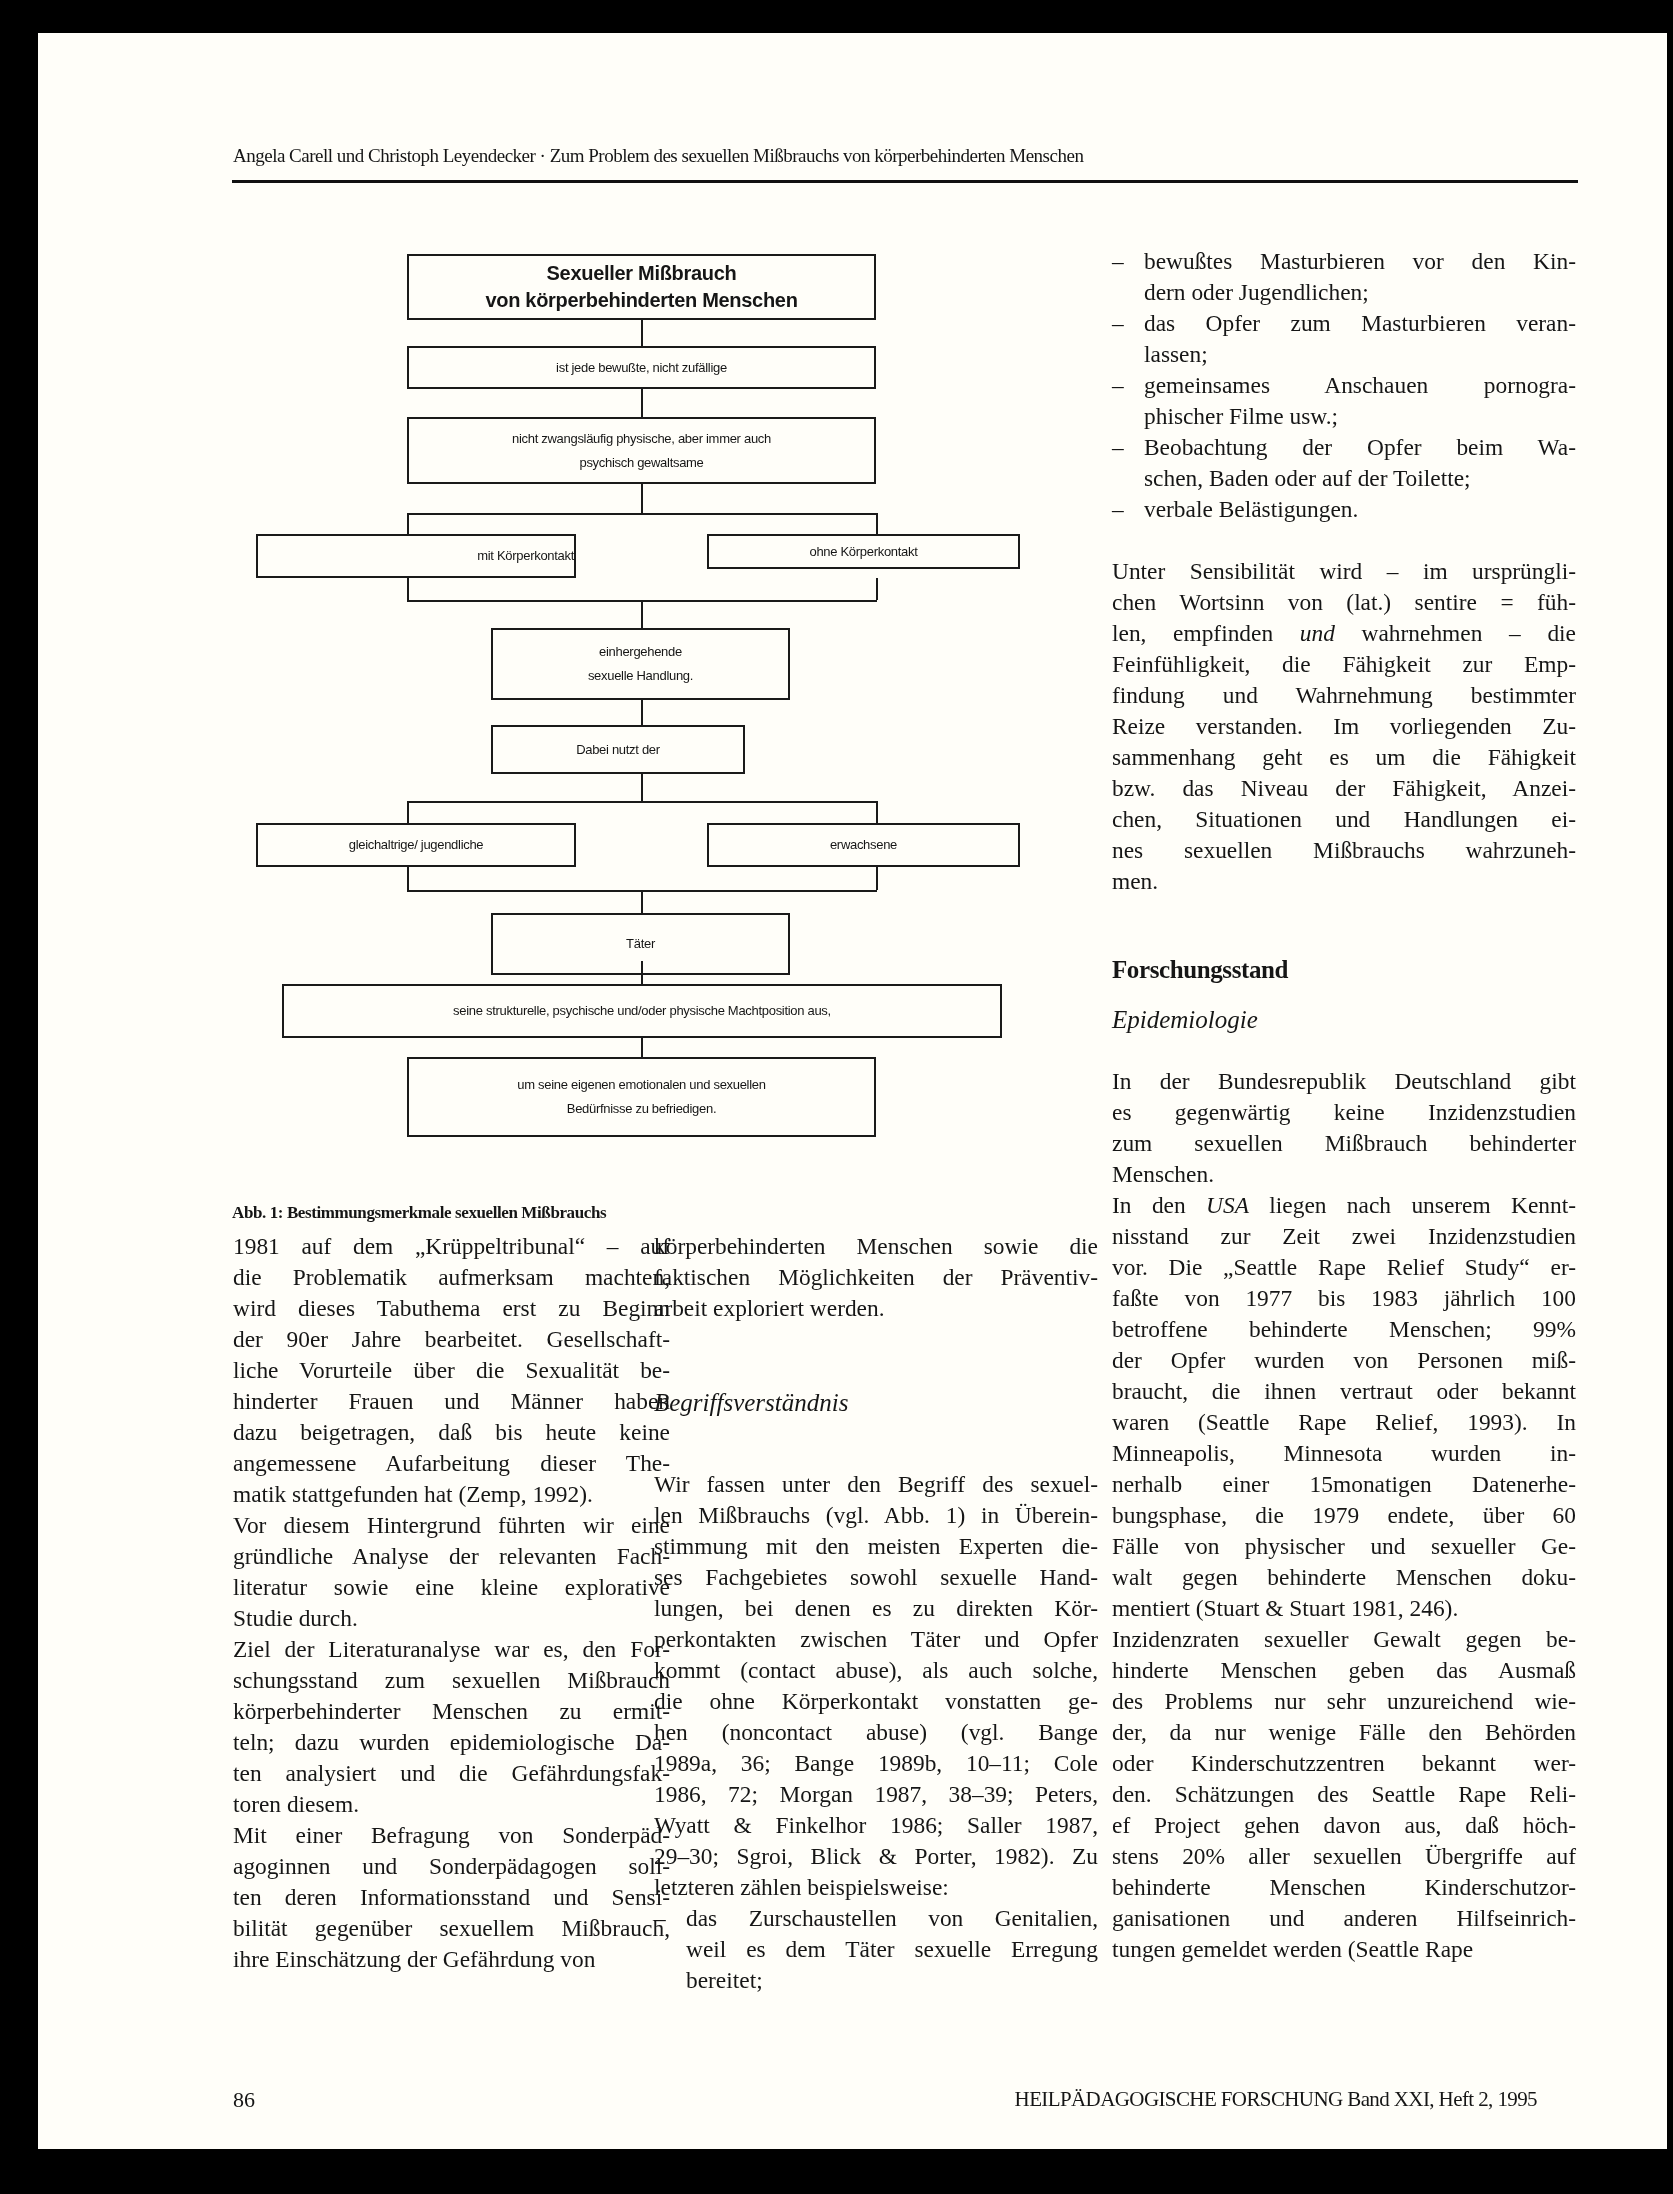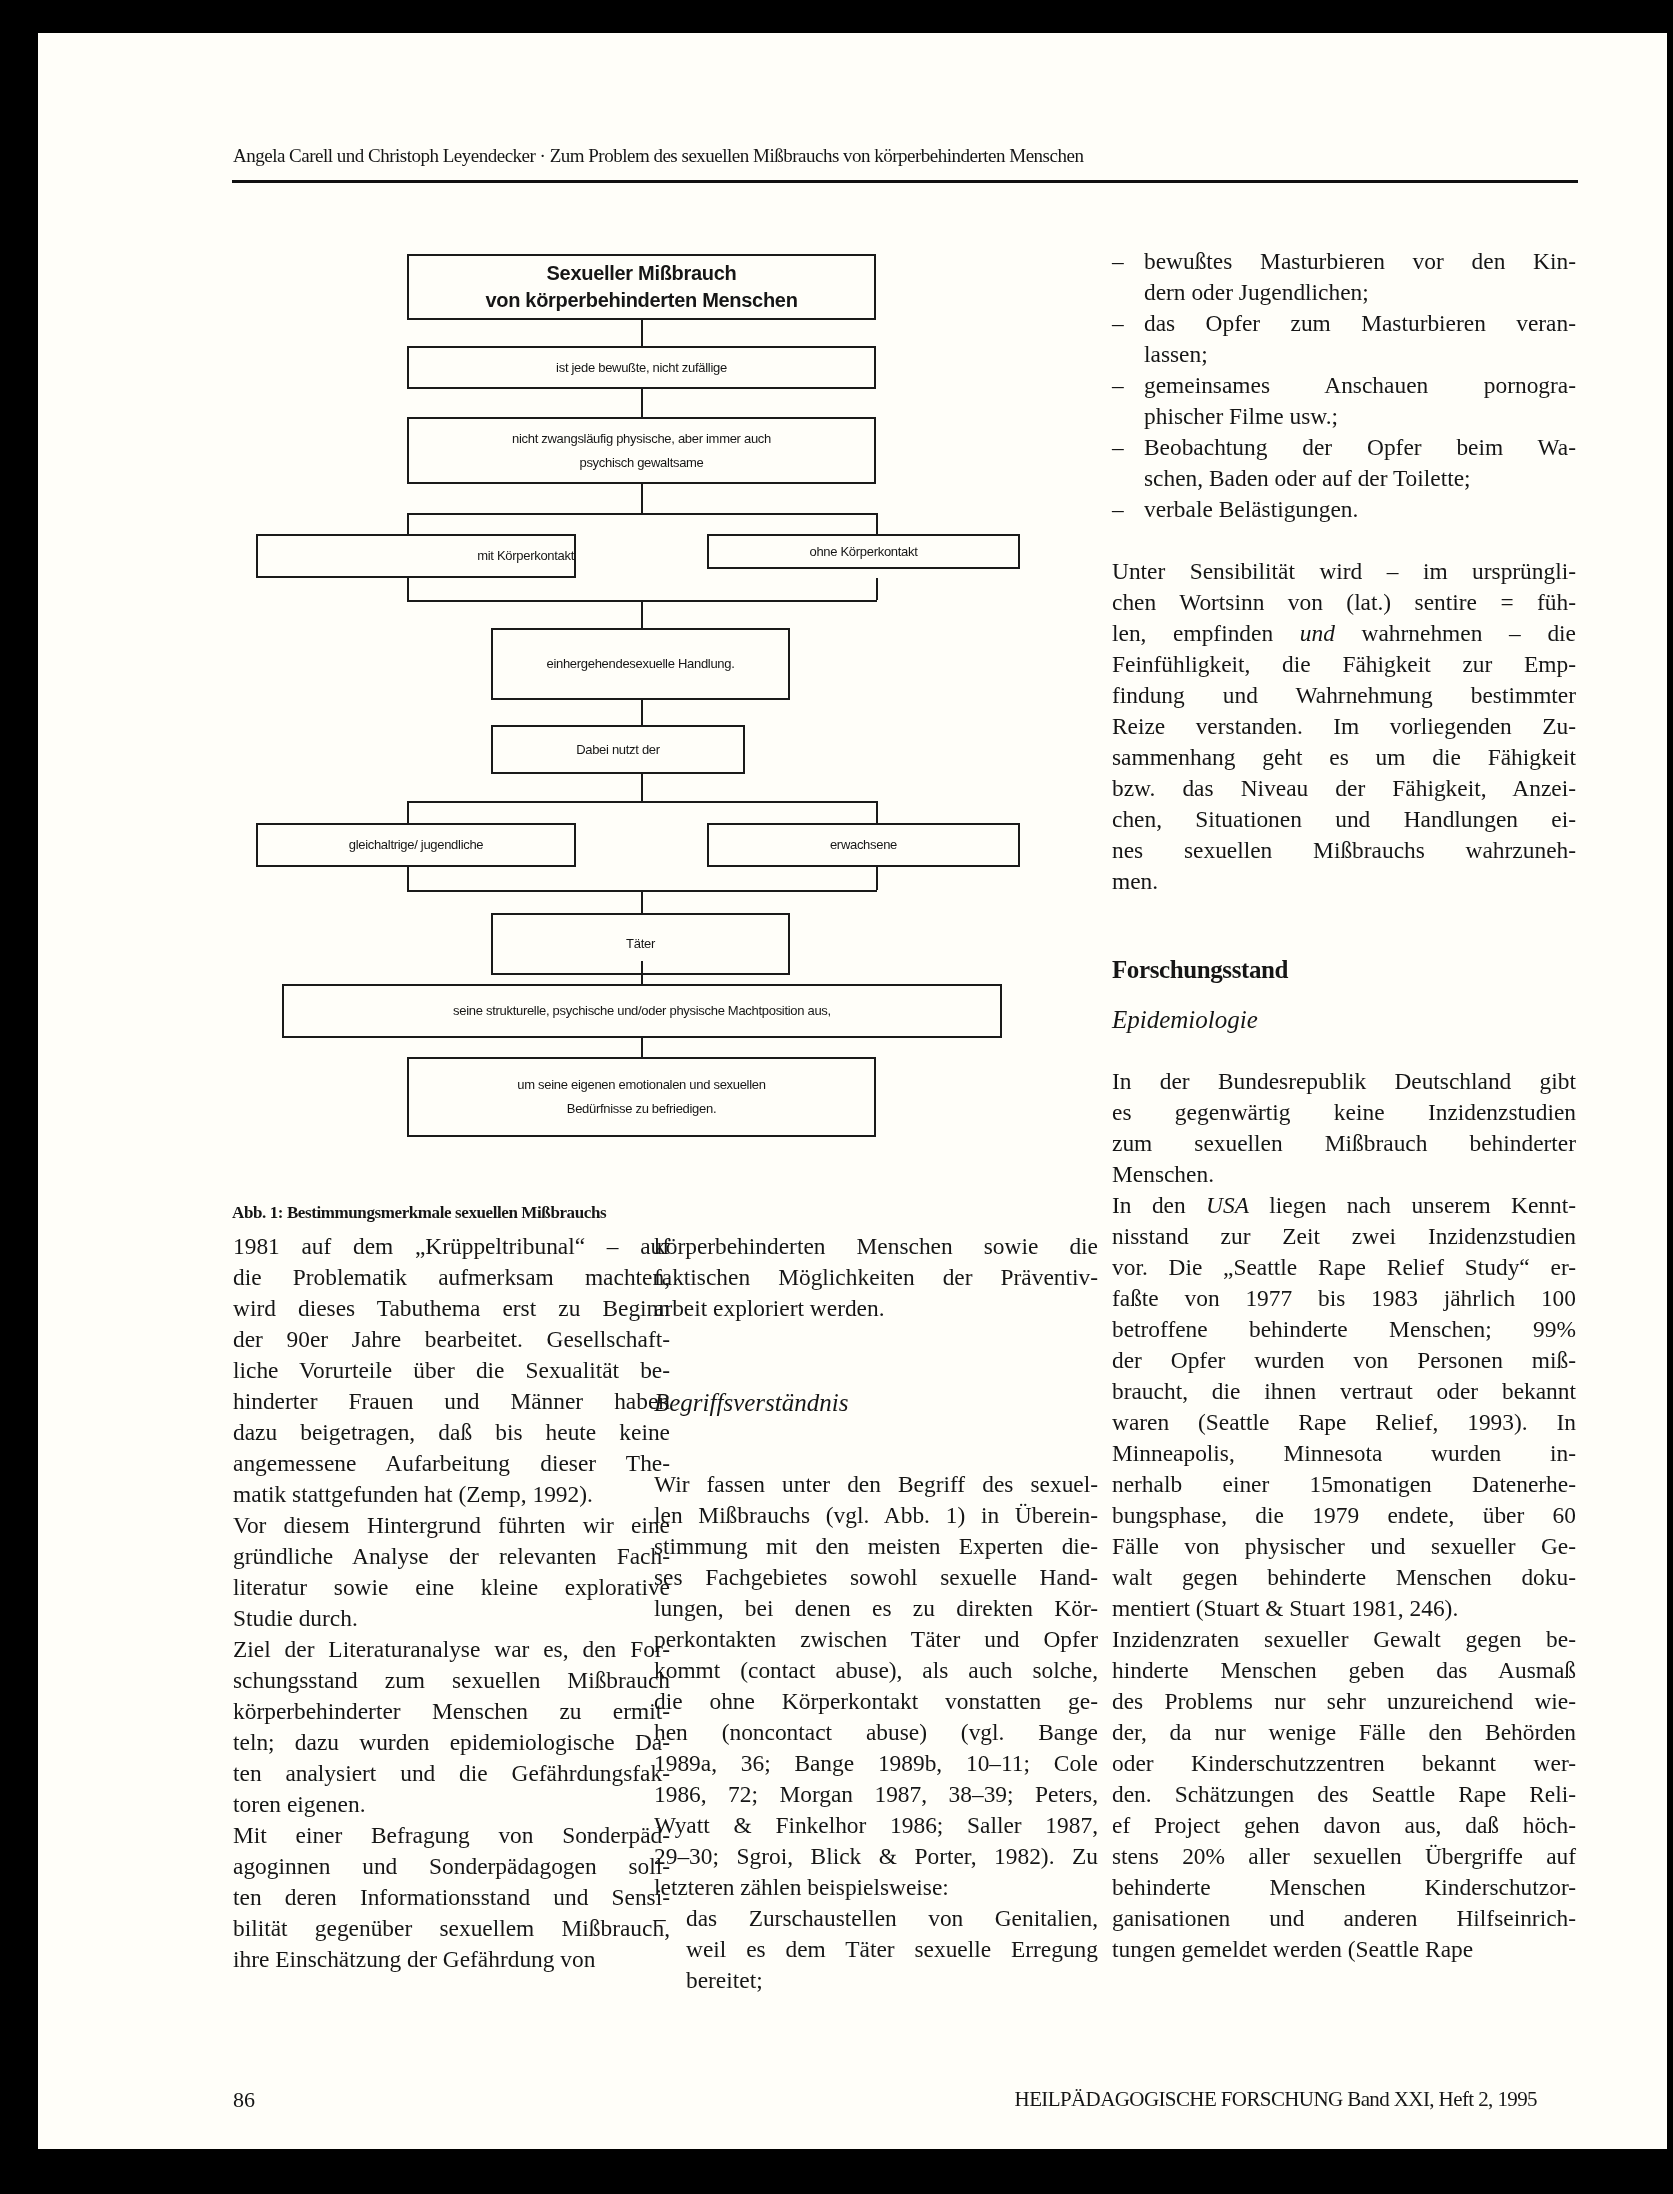--- a/index.html
+++ b/index.html
@@ -92,21 +92,21 @@
       <span>mit Körperkontakt</span>
     </div>
     <div class="box sans" style="left:669px; top:501px; width:313px; height:35px;">
       <span>ohne Körperkontakt</span>
     </div>
     <div class="vl" style="left:369px; top:545px; height:22px;"></div>
     <div class="vl" style="left:838px; top:545px; height:22px;"></div>
     <div class="hl" style="left:369px; top:567px; width:470px;"></div>
     <div class="vl" style="left:603px; top:567px; height:28.5px;"></div>
 
-    <div class="box sans" style="left:453px; top:595px; width:299px; height:72px; flex-direction:row;">
+    <div class="box sans" style="left:453px; top:595px; width:299px; height:72px; flex-direction:column;">
       <span>einhergehende</span>
       <span>sexuelle Handlung.</span>
     </div>
     <div class="vl" style="left:603px; top:667px; height:25px;"></div>
 
     <div class="box sans" style="left:453px; top:692px; width:254px; height:49px;">
       <span>Dabei nutzt der</span>
     </div>
     <div class="vl" style="left:603px; top:741px; height:28px;"></div>
     <div class="hl" style="left:369px; top:768px; width:470px;"></div>
@@ -207,21 +207,21 @@
         <span class="line last">matik stattgefunden hat (Zemp, 1992).</span>
         <span class="line">Vor diesem Hintergrund führten wir eine</span>
         <span class="line">gründliche Analyse der relevanten Fach-</span>
         <span class="line">literatur sowie eine kleine explorative</span>
         <span class="line last">Studie durch.</span>
         <span class="line">Ziel der Literaturanalyse war es, den For-</span>
         <span class="line">schungsstand zum sexuellen Mißbrauch</span>
         <span class="line">körperbehinderter Menschen zu ermit-</span>
         <span class="line">teln; dazu wurden epidemiologische Da-</span>
         <span class="line">ten analysiert und die Gefährdungsfak-</span>
-        <span class="line last">toren eigenen.</span>
+        <span class="line last">toren diesem.</span>
         <span class="line">Mit einer Befragung von Sonderpäd-</span>
         <span class="line">agoginnen und Sonderpädagogen soll-</span>
         <span class="line">ten deren Informationsstand und Sensi-</span>
         <span class="line">bilität gegenüber sexuellem Mißbrauch,</span>
         <span class="line last">ihre Einschätzung der Gefährdung von</span>
       </div>
   </div>
 
   <div class="col serif" style="left:616px; top:1198px; width:444px;">
     <div id="c2-intro">

